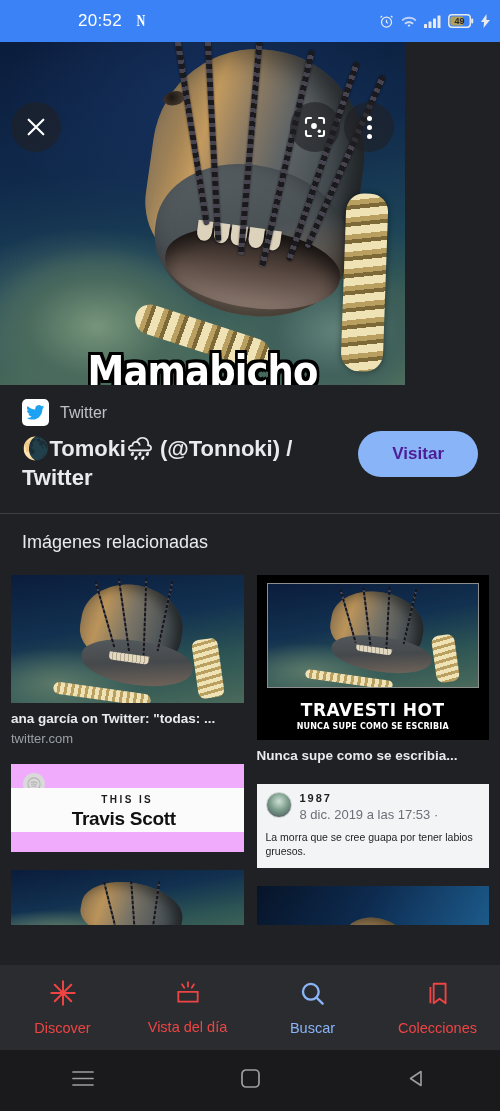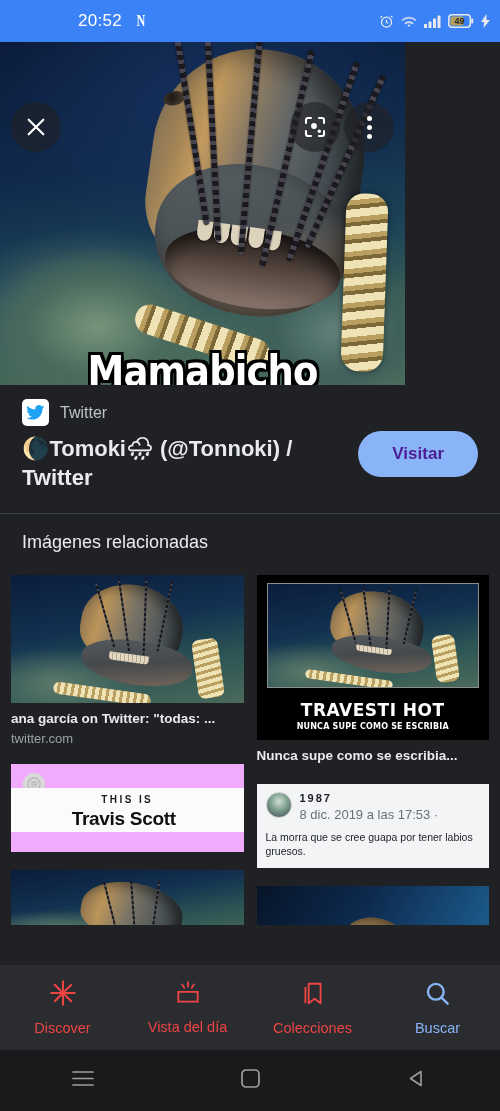--- a/index.html
+++ b/index.html
@@ -501,40 +501,40 @@
   <div class="nav-item">
     <span>
       <svg width="28" height="26" viewBox="0 0 26 24" fill="none" stroke="currentColor" stroke-width="1.7" stroke-linecap="round">
         <path d="M4 11h18v9H4z"></path>
         <path d="M13 2v4M7.5 4l2 3.2M18.5 4l-2 3.2"></path>
       </svg>
     </span>
     <span class="lbl">Vista del día</span>
   </div>
 
+  <div class="nav-item active">
+    <span>
+      <svg width="27" height="27" viewBox="0 0 24 24" fill="none" stroke="currentColor" stroke-width="2.1" stroke-linecap="round">
+        <circle cx="10.5" cy="10.5" r="7"></circle>
+          <path d="M15.6 15.6L21 21"></path>
+      </svg>
+    </span>
+    <span class="lbl">Buscar</span>
+  </div>
+
   <div class="nav-item">
     <span>
       <svg width="26" height="27" viewBox="0 0 24 24" fill="none" stroke="currentColor" stroke-width="1.7" stroke-linejoin="round">
         <path d="M8 3h11v18l-5.5-4.2L8 21V3z"></path>
           <path d="M5 6v15"></path>
       </svg>
     </span>
     <span class="lbl">Colecciones</span>
   </div>
 
-  <div class="nav-item active">
-    <span>
-      <svg width="27" height="27" viewBox="0 0 24 24" fill="none" stroke="currentColor" stroke-width="2.1" stroke-linecap="round">
-        <circle cx="10.5" cy="10.5" r="7"></circle>
-          <path d="M15.6 15.6L21 21"></path>
-      </svg>
-    </span>
-    <span class="lbl">Buscar</span>
-  </div>
-
 </div>
 
 <div class="androidnav">
   <div class="and-btn">
     <span>
       <svg width="22" height="17" viewBox="0 0 22 17" stroke="#9e9e9e" stroke-width="1.7" stroke-linecap="round">
         <path d="M1 2h20M1 8.5h20M1 15h20"></path>
       </svg>
     </span>
   </div>

